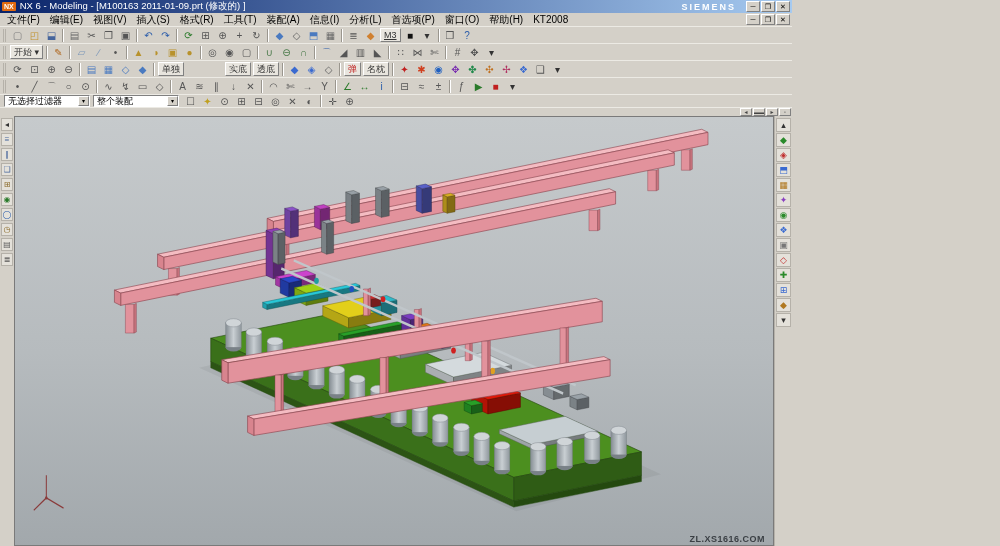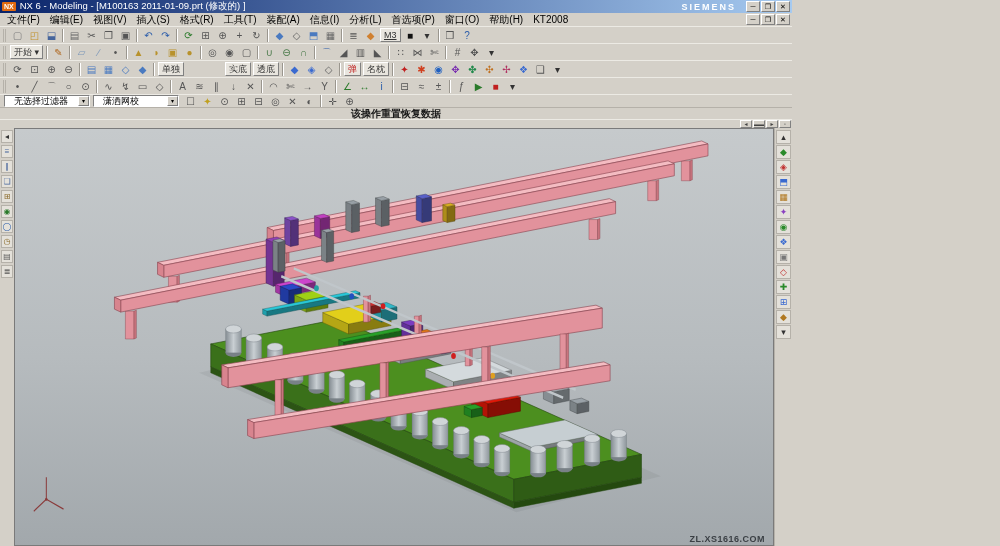--- a/index.html
+++ b/index.html
@@ -24,21 +24,21 @@
   .menu-item{padding:0 5px;font-size:10px;color:#000;white-space:nowrap;}
   .menubar .win-controls{margin-left:auto;margin-right:2px;}
   
   .toolbar{height:17px;flex:none;background:var(--chrome);display:flex;align-items:center;padding-left:2px;border-top:1px solid #eceae4;overflow:hidden;}
   .tb-icon{width:17px;height:15px;font-size:10px;line-height:15px;text-align:center;flex:none;cursor:default;}
   .tb-sep{width:2px;height:13px;border-left:1px solid #9a968e;border-right:1px solid #fff;margin:0 2px;flex:none;}
   .tb-grip{width:3px;height:13px;border-left:3px double #b5b1a9;margin:0 3px 0 1px;flex:none;}
   .tb-btn{font-size:9px;line-height:12px;height:14px;padding:0 3px;border:1px solid;border-color:#fff #808080 #808080 #fff;background:#e8e5de;margin:0 1px;white-space:nowrap;flex:none;}
   
   .selbar{height:13px;flex:none;background:var(--chrome);display:flex;align-items:center;gap:3px;padding-left:4px;border-top:1px solid #eceae4;}
-  .combo{display:flex;align-items:center;height:12px;background:#fff;border:1px solid;border-color:#808080 #fff #fff #808080;font-size:9px;min-width:86px;justify-content:space-between;padding-left:9px;}
+  .combo{display:flex;align-items:center;height:12px;background:#fff;border:1px solid;border-color:#808080 #fff #fff #808080;font-size:9px;min-width:86px;justify-content:space-between;padding-left:3px;}
   .combo .arrow{width:11px;height:10px;background:var(--chrome);border:1px solid;border-color:#fff #808080 #808080 #fff;text-align:center;font-size:6px;line-height:9px;margin-left:4px;}
   
   .promptbar{height:12px;flex:none;background:var(--chrome);border-top:1px solid #b5b1a9;text-align:center;font-size:10px;font-weight:bold;color:#1a1a1a;line-height:12px;}
   .cuestrip{height:9px;flex:none;background:var(--chrome);border-top:1px solid #eceae4;display:flex;justify-content:flex-end;align-items:center;padding-right:1px;}
   #cue-scroll{display:flex;gap:1px;align-items:center;}
   .cue-btn{min-width:12px;height:8px;font-size:5px;line-height:7px;text-align:center;color:#444;background:var(--chrome);border:1px solid;border-color:#fff #808080 #808080 #fff;}
   
   .main{flex:1;display:flex;min-height:0;}
   .resbar{width:14px;flex:none;background:var(--chrome);display:flex;flex-direction:column;align-items:center;padding-top:2px;gap:2px;}
   .res-icon{width:12px;height:13px;font-size:8px;line-height:12px;text-align:center;background:#e4e1da;border:1px solid #b5b1a9;flex:none;}
@@ -234,41 +234,38 @@
       <span class="tb-icon" style="color: rgb(192, 32, 32);">■</span>
       <span class="tb-icon" style="color: rgb(51, 51, 51);">▾</span>
     </div>
 
   <div class="selbar">
     <span class="combo">
       <span>无选择过滤器</span>
       <span class="arrow">▾</span>
     </span>
     <span class="combo">
-      <span>潇洒网校</span>
+      <span>整个装配</span>
       <span class="arrow">▾</span>
     </span>
     <span id="selbar-icons" style="display:flex;align-items:center;">
         <span class="tb-icon" style="color: rgb(85, 85, 85);">☐</span>
         <span class="tb-icon" style="color: rgb(192, 160, 32);">✦</span>
         <span class="tb-icon" style="color: rgb(85, 85, 85);">⊙</span>
         <span class="tb-icon" style="color: rgb(85, 85, 85);">⊞</span>
         <span class="tb-icon" style="color: rgb(85, 85, 85);">⊟</span>
         <span class="tb-icon" style="color: rgb(85, 85, 85);">◎</span>
         <span class="tb-icon" style="color: rgb(85, 85, 85);">✕</span>
         <span class="tb-icon" style="color: rgb(85, 85, 85);">◐</span>
         <span class="tb-sep"></span>
         <span class="tb-icon" style="color: rgb(85, 85, 85);">✛</span>
         <span class="tb-icon" style="color: rgb(85, 85, 85);">⊕</span>
       </span>
   </div>
 
-  <div class="promptbar">
-    <span>该操作重置恢复数据</span>
-  </div>
 
   <div class="cuestrip">
     <span id="cue-scroll">
         <span class="cue-btn">◄</span>
         <span class="cue-btn">▬▬</span>
         <span class="cue-btn">►</span>
         <span class="cue-btn">▫</span>
       </span>
   </div>
 

